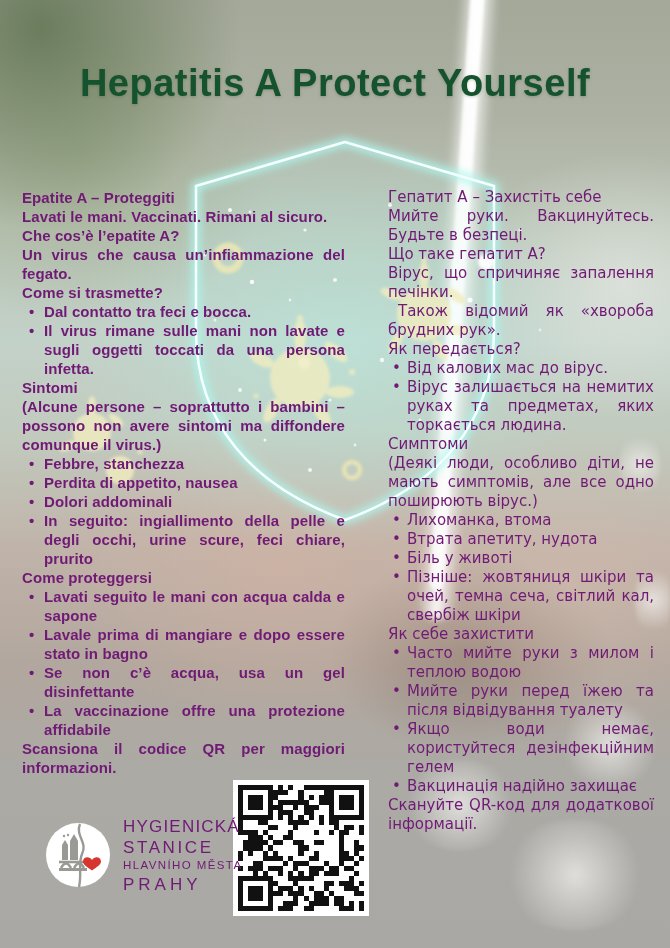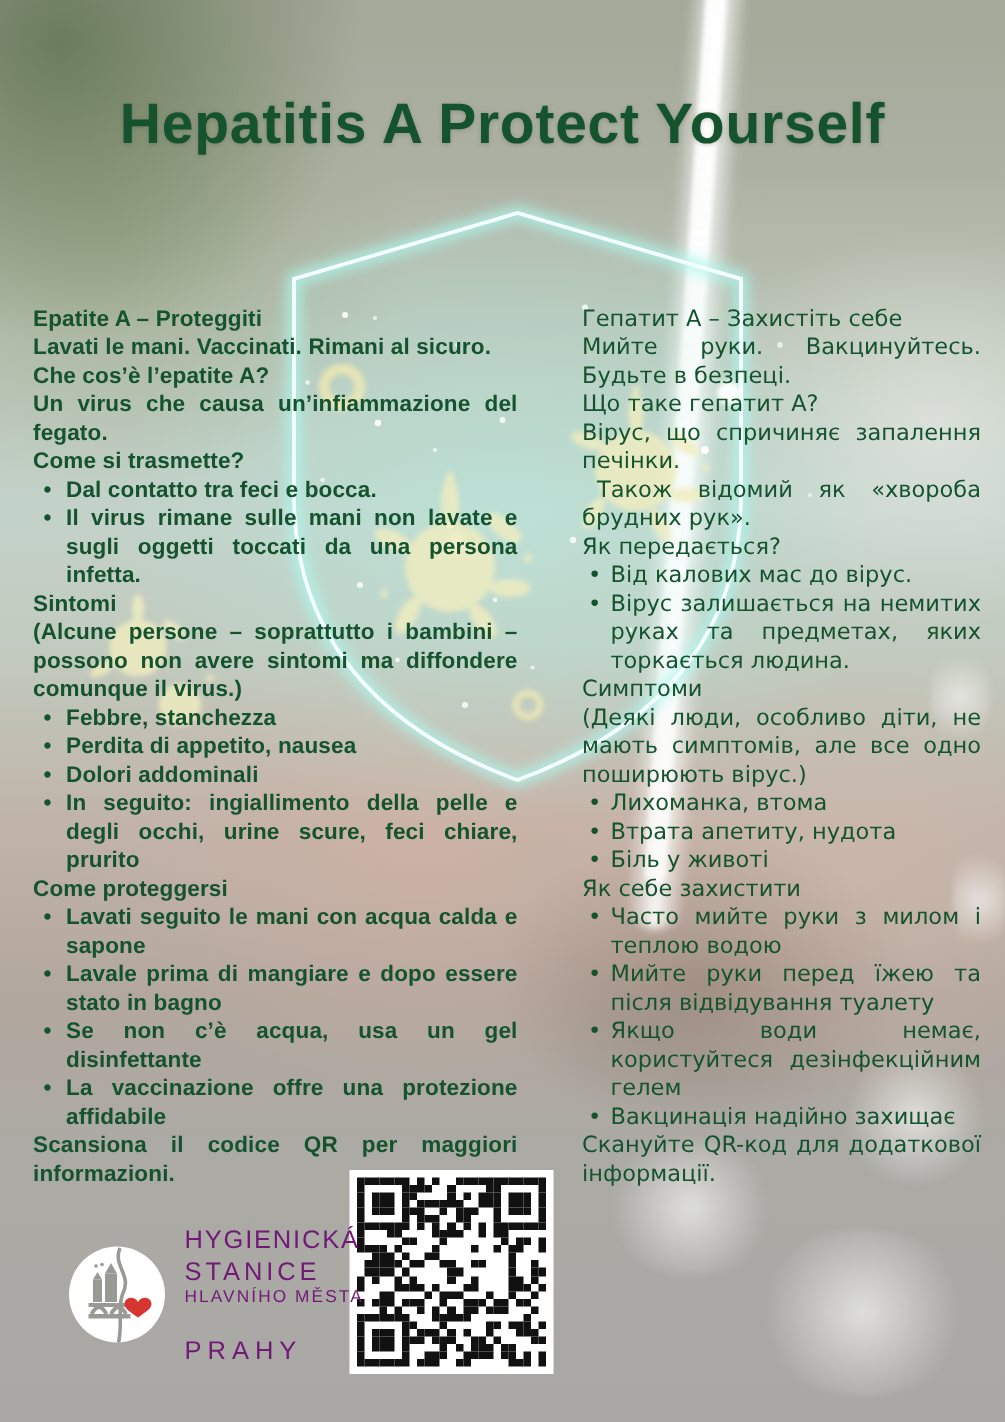--- a/index.html
+++ b/index.html
@@ -39,21 +39,21 @@
   }
   
   .art { position:absolute; inset:0; z-index:2; pointer-events:none; }
   
   .title {
     position:absolute; top:62px; left:0; width:100%; z-index:5;
     text-align:center; font-size:38px; font-weight:bold; letter-spacing:.5px;
     color:#14532d; text-shadow:0 1px 3px rgba(60,60,40,.25);
   }
   
-  .col { position:absolute; top:203px; z-index:5; color:#14532d; text-align:justify; }
+  .col { position:absolute; top:188px; z-index:5; color:#701a75; text-align:justify; }
   .col-left  { left:22px;  width:323px; font-size:15px;   line-height:19px; font-weight:700; letter-spacing:.1px; }
   .col-right { left:388px; width:266px; font-size:15px; line-height:19px; font-family:"DejaVu Sans", sans-serif; font-weight:400; }
   .col p { margin:0; }
   .col .indent { text-indent:10px; }
   .col .bullet { position:relative; padding-left:22px; }
   .col .bullet::before { content:"\2022"; position:absolute; left:7px; }
   .col-right .bullet { padding-left:19px; }
   .col-right .bullet::before { left:4px; }
   
   .qr-box {
@@ -63,21 +63,21 @@
   .qr-grid { display:grid; width:126px; height:126px;
     grid-template-columns:repeat(25,1fr); grid-template-rows:repeat(25,1fr); }
   .qr-grid .m { background:transparent; }
   .qr-grid .b { background:#111; }
   
   .logo { position:absolute; left:45px; top:818px; z-index:5; display:flex; align-items:center; }
   .logo-badge { width:66px; height:66px; flex:0 0 auto; }
   .logo-text { margin-left:12px; color:#701a75; line-height:1; }
   .logo-text .l1 { font-size:17px; letter-spacing:1.2px; margin-bottom:4px; }
   .logo-text .l2 { font-size:17px; letter-spacing:2.6px; margin-bottom:4px; }
-  .logo-text .l3 { font-size:11.5px; letter-spacing:1.4px; margin-bottom:20px; }
+  .logo-text .l3 { font-size:11.5px; letter-spacing:1.4px; margin-bottom:4px; }
   .logo-text .l4 { font-size:17px; letter-spacing:4px; }
 </style>
 </head>
 <body>
 
 <div class="bg"></div>
 <div class="stream"></div>
 <div class="stream-core"></div>
 <div class="splash" style="left:400px;top:760px;width:120px;height:90px;"></div>
 <div class="splash" style="left:500px;top:820px;width:150px;height:110px;"></div>
@@ -199,20 +199,21 @@
     <p class="para">Вірус, що спричиняє запалення печінки.</p>
     <p class="para indent">Також відомий як «хвороба брудних рук».</p>
     <p class="para">Як передається?</p>
     <p class="bullet">Від калових мас до вірус.</p>
     <p class="bullet">Вірус залишається на немитих руках та предметах, яких торкається людина.</p>
     <p class="para">Симптоми</p>
     <p class="para">(Деякі люди, особливо діти, не мають симптомів, але все одно поширюють вірус.)</p>
     <p class="bullet">Лихоманка, втома</p>
     <p class="bullet">Втрата апетиту, нудота</p>
     <p class="bullet">Біль у животі</p>
+    <p class="bullet">Пізніше: жовтяниця шкіри та очей, темна сеча, світлий кал, свербіж шкіри</p>
     <p class="para">Як себе захистити</p>
     <p class="bullet">Часто мийте руки з милом і теплою водою</p>
     <p class="bullet">Мийте руки перед їжею та після відвідування туалету</p>
     <p class="bullet">Якщо води немає, користуйтеся дезінфекційним гелем</p>
     <p class="bullet">Вакцинація надійно захищає</p>
     <p class="para">Скануйте QR-код для додаткової інформації.</p>
   </div>
 
 <div class="qr-box">
   <div class="qr-grid">

